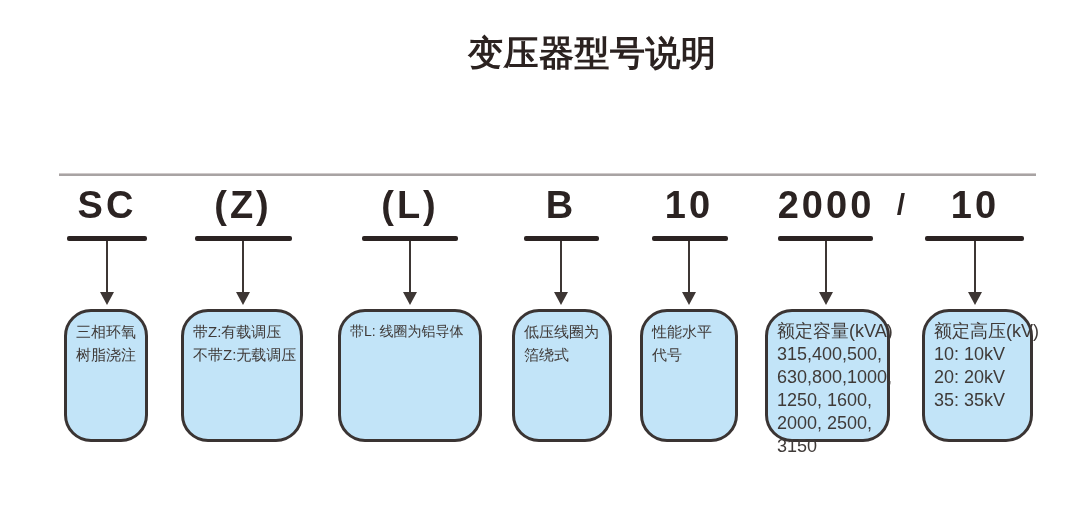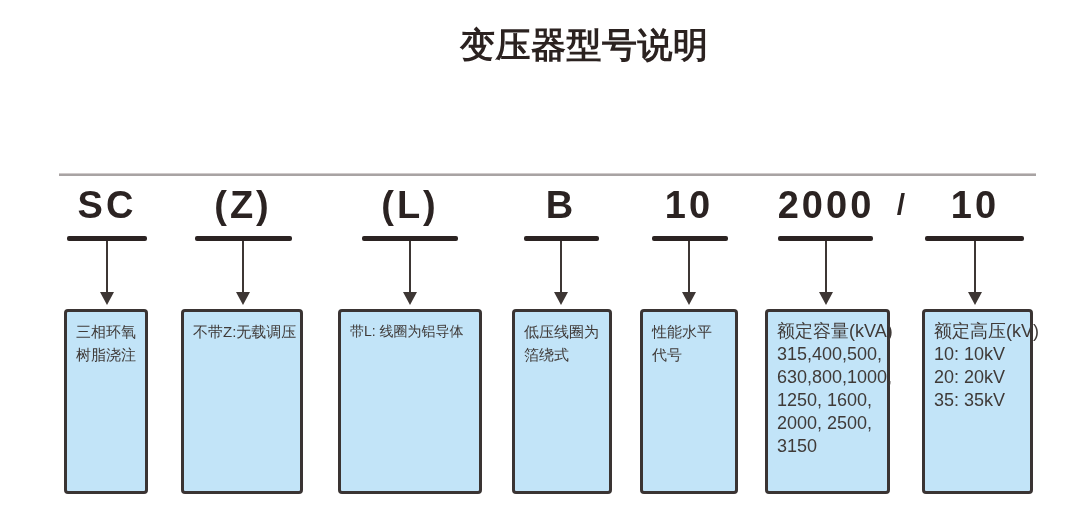--- a/index.html
+++ b/index.html
@@ -1,21 +1,21 @@
 <!DOCTYPE html>
 <html><head>
 <meta charset="utf-8">
 <style>
   html,body{margin:0;padding:0;background:#ffffff;}
   .canvas{
     position:relative;width:1080px;height:517px;background:#ffffff;overflow:hidden;
     font-family:"Liberation Sans","DejaVu Sans",sans-serif;
   }
   .title{
-    position:absolute;left:460px;top:22px;margin:0;
+    position:absolute;left:460px;top:22px;margin:8px;
     font-size:35px;font-weight:bold;color:#2b2220;letter-spacing:0.5px;white-space:nowrap;
   }
   .top-rule{
     position:absolute;left:59px;top:174px;width:977px;height:2px;
     background:#a8a3a3;box-shadow:0 -1px 0 #cfcaca;
   }
   .part{display:contents;}
   
   .g1{--cx:107px;--ull:67px; --ulw:80px;--bl:64px; --bw:84px;}
   .g2{--cx:243px;--ull:195px;--ulw:97px;--bl:181px;--bw:122px;}
@@ -40,23 +40,23 @@
   .stem{
     position:absolute;top:241px;height:52px;width:2px;
     left:calc(var(--cx) - 1px);background:#3d3634;
   }
   .ahead{
     position:absolute;top:292px;left:calc(var(--cx) - 7px);width:0;height:0;
     border-left:7px solid transparent;border-right:7px solid transparent;
     border-top:13px solid #3d3634;
   }
   .box{
-    position:absolute;top:309px;height:185px;box-sizing:border-box;
+    position:absolute;top:309px;height:133px;box-sizing:border-box;
     left:var(--bl);width:var(--bw);
-    background:#c2e4f8;border:3px solid #3a3433;border-radius:4px;
+    background:#c2e4f8;border:3px solid #3a3433;border-radius:27px;
     padding:8px 2px 6px 9px;color:#3f3a38;
   }
   .bline{font-size:15px;line-height:23px;white-space:nowrap;}
   .g3 .bline{font-size:14px;}
   .g7 .bline,.g6 .bline{font-size:18px;}
 </style>
 </head>
 <body>
 
 <div class="canvas">
@@ -76,20 +76,21 @@
     </div>
   </div>
 
   
   <div class="part g2">
     <div class="code">(Z)</div>
     <div class="ul"></div>
     <div class="stem"></div>
     <div class="ahead"></div>
     <div class="box">
+      <div class="bline">带Z:有载调压</div>
       <div class="bline">不带Z:无载调压</div>
     </div>
   </div>
 
   
   <div class="part g3">
     <div class="code">(L)</div>
     <div class="ul"></div>
     <div class="stem"></div>
     <div class="ahead"></div>

